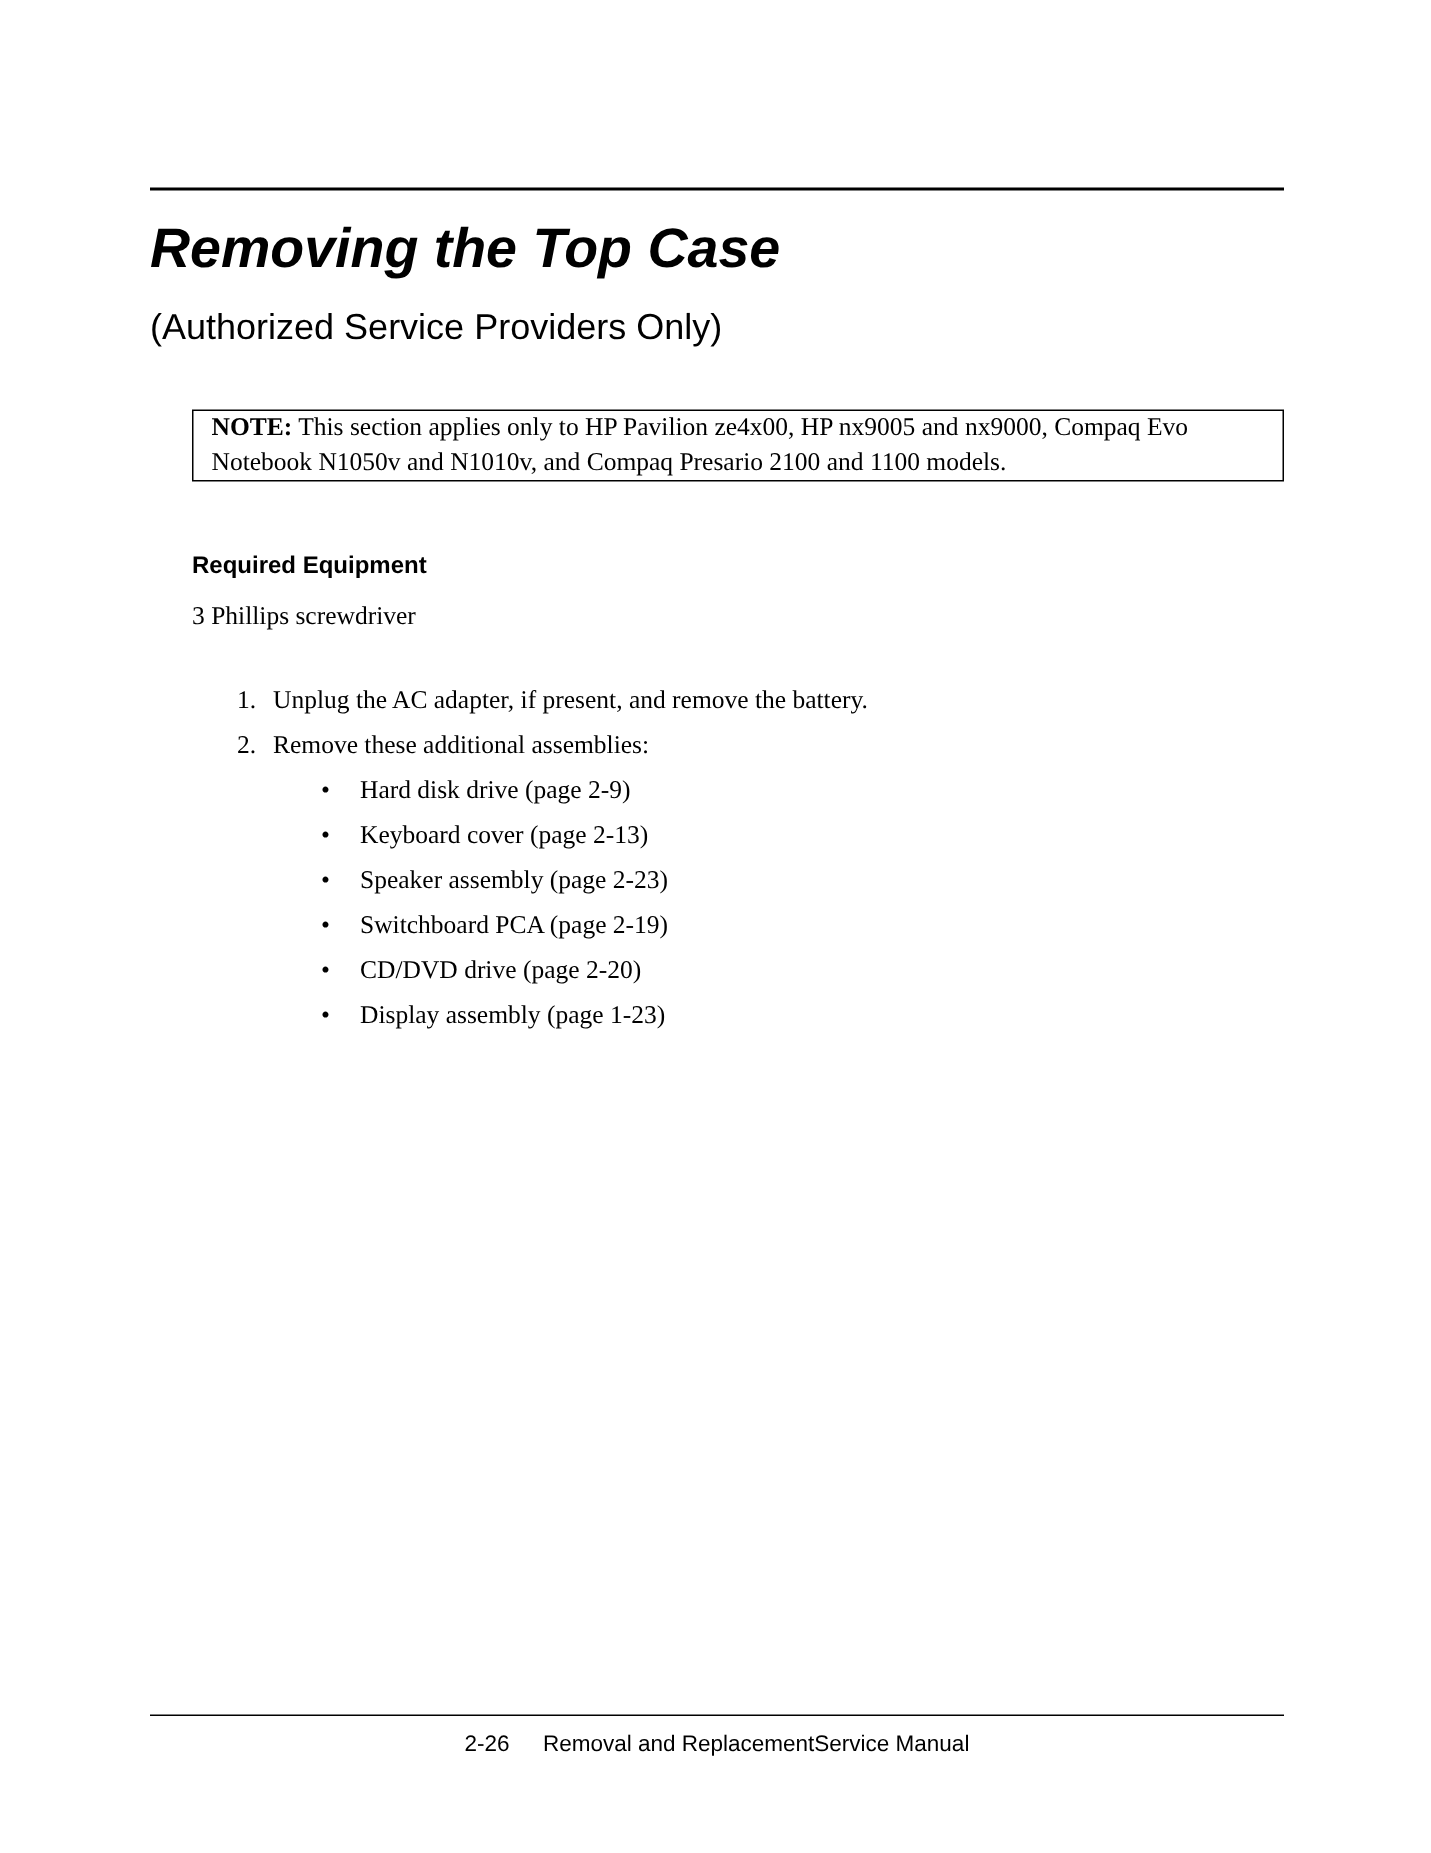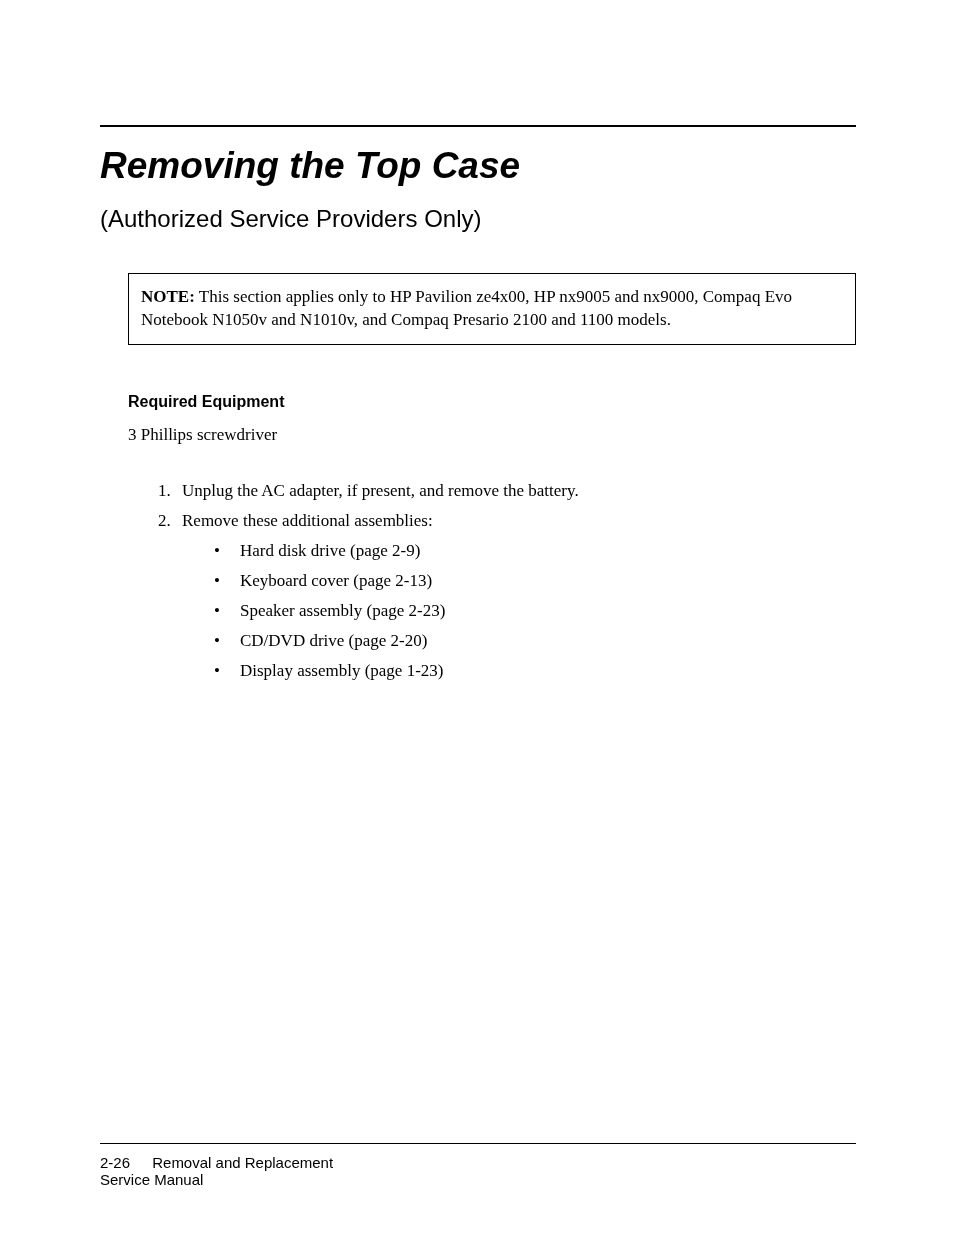--- a/index.html
+++ b/index.html
@@ -28,21 +28,21 @@
   }
   .subtitle {
     font-family: Arial, Helvetica, sans-serif;
     font-size: 24px;
     margin-bottom: 40px;
   }
   .note-box {
     border: 1px solid #000;
     margin-left: 28px;
     margin-right: 0;
-    padding: 12px 12px;
+    padding: 0 12px;
     font-size: 17px;
     line-height: 1.35;
     margin-bottom: 40px;
   }
   .note-label { font-weight: bold; }
   .section-h {
     font-family: Arial, Helvetica, sans-serif;
     font-weight: bold;
     font-size: 16px;
     margin-left: 28px;
@@ -94,21 +94,20 @@
   }
   .footer-rule {
     border-top: 1px solid #000;
     margin-bottom: 10px;
   }
   .footer-row {
     display: flex;
     justify-content: center;
     font-family: Arial, Helvetica, sans-serif;
     font-size: 15px;
-    flex-direction: column;
   }
   .footer-left .pgnum { margin-right: 18px; }
 </style>
 </head>
 <body>
 
 <div class="page">
   <div class="rule"></div>
 
   <h1 class="title">Removing the Top Case</h1>
@@ -127,20 +126,21 @@
       <span class="num">1.</span>
       <span>Unplug the AC adapter, if present, and remove the battery.</span>
     </li>
     <li>
       <span class="num">2.</span>
       <span>Remove these additional assemblies:</span>
       <ul class="ul">
         <li><span>Hard disk drive (page 2-9)</span></li>
         <li><span>Keyboard cover (page 2-13)</span></li>
         <li><span>Speaker assembly (page 2-23)</span></li>
+        <li><span>Switchboard PCA (page 2-19)</span></li>
         <li><span>CD/DVD drive (page 2-20)</span></li>
         <li><span>Display assembly (page 1-23)</span></li>
       </ul>
     </li>
   </ol>
 </div>
 
 <div class="footer">
   <div class="footer-rule"></div>
   <div class="footer-row">

